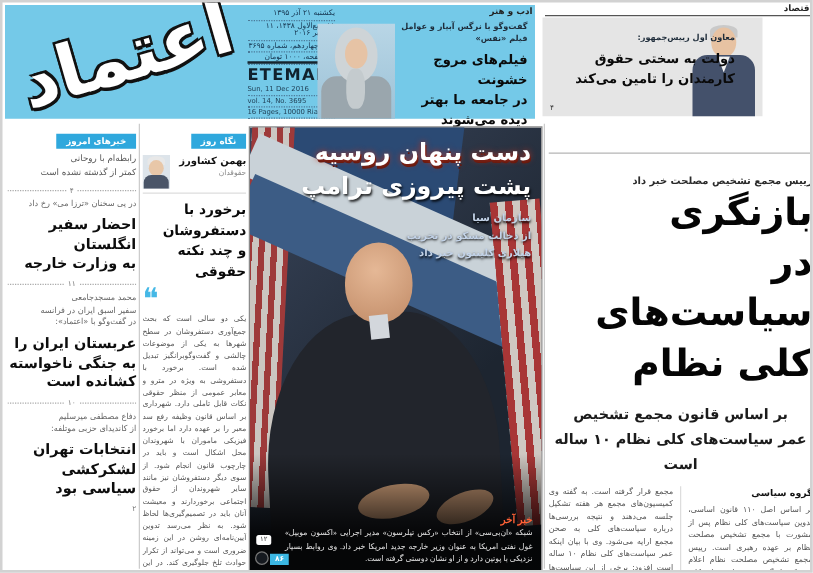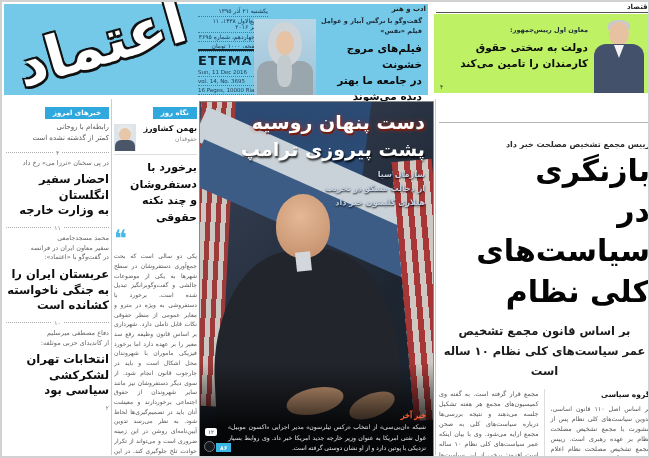--- a/index.html
+++ b/index.html
@@ -29,21 +29,21 @@
   .w-face{left:22px;top:12px;width:18px;height:24px;background:#e6c3a5;border-radius:50%;}
   .w-body{left:3px;top:42px;width:56px;height:34px;background:#9aa6ad;border-radius:12px 12px 0 0;}
   .w-drape{left:23px;top:36px;width:15px;height:32px;background:#c4cbce;border-radius:40%;}
 
   .art-text{left:318px;top:15px;width:102px;}
   .kicker{font-size:6.5px;font-weight:bold;color:#1e2c3a;line-height:1.5;}
   .t-title{font-size:10.5px;font-weight:bold;color:#0a0a0a;line-height:1.55;margin-top:3px;}
   .pagenum{font-size:6px;color:#333;margin-top:3px;}
 
   
-  .eco-box{left:432px;top:12px;width:216px;height:79px;background:#bef264;}
+  .eco-box{left:432px;top:12px;width:176px;height:79px;background:#e5e5e5;}
   .eco-text{left:8px;top:12px;width:146px;}
   .eco-pagenum{left:6px;bottom:3px;font-size:6px;color:#333;}
   .man{right:4px;bottom:0;width:54px;height:74px;overflow:hidden;}
   .m-head{left:17px;top:3px;width:20px;height:24px;background:#e7c2a2;border-radius:50%;}
   .m-hair{left:16px;top:1px;width:22px;height:10px;background:#c9c9c9;border-radius:50% 50% 0 0;}
   .m-body{left:2px;top:25px;width:50px;height:50px;background:#44516b;border-radius:12px 12px 0 0;}
   .m-shirt{left:22px;top:26px;width:10px;height:13px;background:#f2f2f2;clip-path:polygon(0 0,100% 0,50% 100%);}
 
   
   .vline{width:1px;background:#ccc;}
@@ -182,21 +182,21 @@
 به وزارت خارجه</div>
       <div class="sep">
         <span class="sep-line"></span>
         <span class="sep-num">۱۱</span>
         <span class="sep-line"></span>
       </div>
     </div>
 
     <div>
       <div class="b-kicker preline">محمد مسجدجامعی
-سفیر معاون ایران در فرانسه
+سفیر اسبق ایران در فرانسه
 در گفت‌وگو با «اعتماد»:</div>
       <div class="b-title preline">عربستان ایران را
 به جنگی ناخواسته
 کشانده است</div>
       <div class="sep">
         <span class="sep-line"></span>
         <span class="sep-num">۱۰</span>
         <span class="sep-line"></span>
       </div>
     </div>

